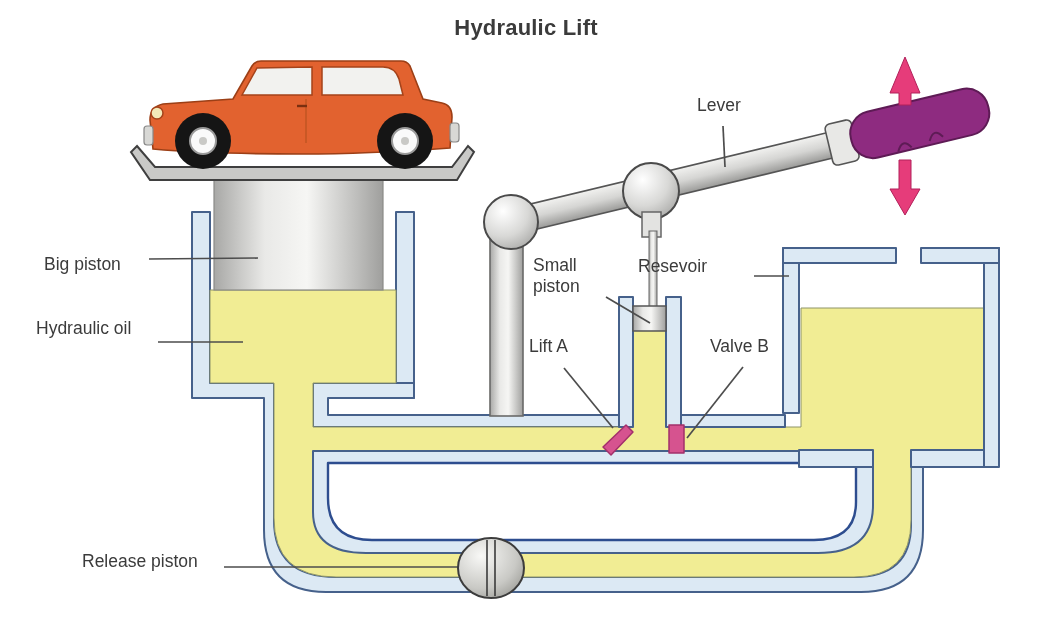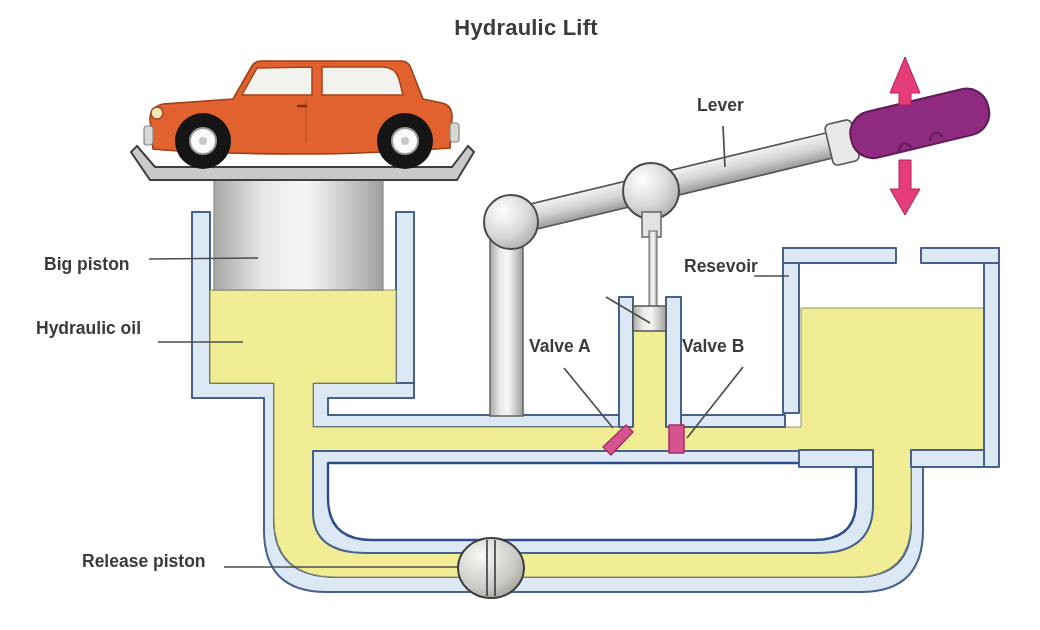--- a/index.html
+++ b/index.html
@@ -1,19 +1,19 @@
 <!DOCTYPE html>
 <html style="--oil: #f1ed94; --pipe: #dce9f4; --outline: #46618b; --hole_outline: #2d4d8f; --valve: #d6538f; --arrow: #e63c7a; --grip: #8e2b80; --car_body: #e2622f; --text: #3b3b3b;"><head>
 <meta charset="utf-8">
 <style>
   html,body{margin:0;padding:0;background:#ffffff;}
   #stage{position:relative;width:1040px;height:630px;background:#fff;overflow:hidden;
          font-family:"Liberation Sans", sans-serif;margin-left:6px;}
   #stage svg{position:absolute;left:0;top:0;}
-  .lbl{position:absolute;color:var(--text,#3b3b3b);font-size:17.5px;font-weight:700;
+  .lbl{position:absolute;color:var(--text,#3b3b3b);font-size:17.5px;font-weight:400;
        line-height:1.22;white-space:nowrap;}
   .lbl.wrap{white-space:normal;width:64px;}
   #title{position:absolute;left:0;top:15px;width:1040px;text-align:center;
          color:var(--text,#3b3b3b);font-size:22px;font-weight:700;letter-spacing:.2px;}
 </style>
 </head>
 <body>
 
 <div id="stage">
 
@@ -140,16 +140,17 @@
       <line x1="481" y1="540" x2="481" y2="596" stroke="#3a3a3a" stroke-width="1.6"></line>
       <line x1="489" y1="540" x2="489" y2="596" stroke="#3a3a3a" stroke-width="1.6"></line>
     </g>
   </svg>
 
   <div id="title">Hydraulic Lift</div>
   <div class="lbl" style="left:38px;top:254px">Big piston</div>
   <div class="lbl" style="left:30px;top:318px">Hydraulic oil</div>
   <div class="lbl" style="left:76px;top:551px">Release piston</div>
   <div class="lbl" style="left:691px;top:95px">Lever</div>
-  <div class="lbl" style="left:678px;top:256px">Resevoir</div>
-  <div class="lbl" style="left:523px;top:336px">Valve A</div>
-  <div class="lbl" style="left:676px;top:336px">Valve B</div>
+  <div class="lbl wrap" style="left:527px;top:255px">Small piston</div>
+  <div class="lbl" style="left:632px;top:256px">Resevoir</div>
+  <div class="lbl" style="left:523px;top:336px">Lift A</div>
+  <div class="lbl" style="left:704px;top:336px">Valve B</div>
 </div>
 
 </body></html>

